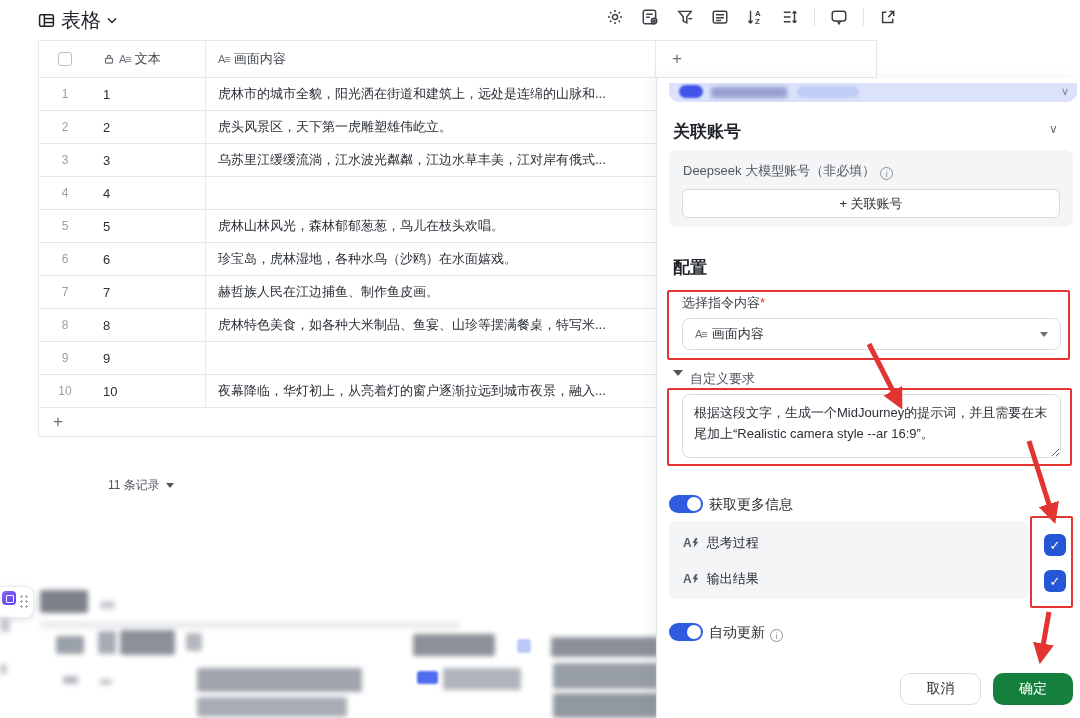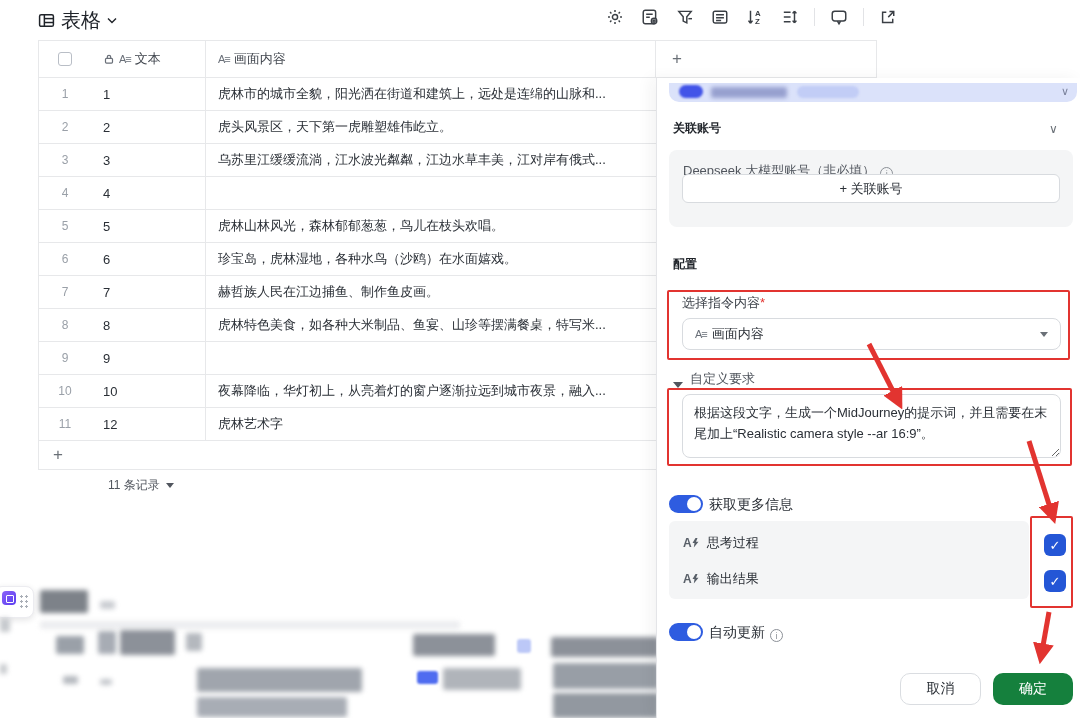--- a/index.html
+++ b/index.html
@@ -33,21 +33,21 @@
   
   .cz{position:absolute;filter:blur(2.5px);border-radius:2px;}
   .cardz{position:absolute;left:-6px;top:586px;width:40px;height:32px;background:#fff;border:1px solid #ececf0;border-radius:8px;box-shadow:0 2px 6px rgba(31,35,41,.12);}
   .purpz{position:absolute;left:2px;top:591px;width:14px;height:14px;border-radius:4px;background:linear-gradient(135deg,#8a63f8,#5b3df0);}
   .purpz:after{content:"";position:absolute;left:4px;top:4px;width:6px;height:6px;border:1.4px solid #fff;border-radius:1px;}
   .dragz{position:absolute;left:19px;top:594px;width:10px;height:14px;
     background-image:radial-gradient(circle,#a8adb5 1.1px,transparent 1.2px);
     background-size:5px 5px;}
   
   .panel{position:absolute;left:656px;top:78px;width:424px;height:640px;background:#fff;border-left:1px solid #e4e5e8;box-shadow:-6px 0 14px rgba(31,35,41,.05);z-index:5;}
-  .panel .sec-title{position:absolute;font-size:12px;color:#1f2329;font-weight:bold;}
+  .panel .sec-title{position:absolute;font-size:17px;color:#1f2329;font-weight:bold;}
   .model-bar{position:absolute;left:12px;top:5px;width:408px;height:19px;background:#dbe2fa;border-radius:0 0 10px 10px;overflow:hidden;}
   .mb-dot{position:absolute;left:10px;top:2px;width:24px;height:13px;border-radius:7px;background:#4254e8;filter:blur(1px);}
   .mb-t1{position:absolute;left:42px;top:4px;width:76px;height:11px;background:#97a0cf;filter:blur(2px);border-radius:2px;}
   .mb-t2{position:absolute;left:128px;top:3px;width:62px;height:12px;background:#c2cdf6;filter:blur(1px);border-radius:6px;}
   .mb-ch{position:absolute;left:392px;top:2px;font-size:11px;color:#7a819b;}
   .chev{color:#6a7077;font-size:12px;}
   .card{position:absolute;background:#f4f5f6;border-radius:8px;}
   .lbl{font-size:13px;color:#51565e;}
   .info-i{display:inline-block;width:13px;height:13px;border:1px solid #8b9097;border-radius:50%;font-size:9px;line-height:12px;text-align:center;color:#8b9097;margin-left:5px;vertical-align:-2px;}
   .btn-ghost{position:absolute;background:#fff;border:1px solid #d8dbdf;border-radius:6px;display:flex;align-items:center;justify-content:center;font-size:13px;color:#2a2f36;cursor:pointer;}
@@ -202,25 +202,20 @@
       </div>
       <div class="trow">
         <span class="c1">9</span>
         <span class="c2">9</span>
       </div>
       <div class="trow">
         <span class="c1">10</span>
         <span class="c2">10</span>
         <span class="c3">夜幕降临，华灯初上，从亮着灯的窗户逐渐拉远到城市夜景，融入...</span>
       </div>
-      <div class="trow">
-        <span class="c1">11</span>
-        <span class="c2">12</span>
-        <span class="c3">虎林艺术字</span>
-      </div>
     </div>
   <div class="addrow">
       <span>+</span>
     </div>
 </div>
 <div class="gfooter">
   <span>11 条记录</span>
   <span class="tri-down"></span>
 </div>
 
@@ -258,33 +253,33 @@
     <span class="mb-t1"></span>
     <span class="mb-t2"></span>
     <span class="mb-ch">∨</span>
   </div>
 
   <div class="sec-title" style="left:16px;top:42px;">关联账号</div>
   <span class="chev abs" style="left:392px;top:44px;">∨</span>
 
   <div class="card" style="left:12px;top:72px;width:404px;height:77px;">
     <span class="lbl abs" style="left:14px;top:12px;"><span>Deepseek 大模型账号（非必填）</span><span class="info-i">i</span></span>
-    <div class="btn-ghost" style="left:13px;top:24px;width:378px;height:29px;">+ 关联账号</div>
+    <div class="btn-ghost" style="left:13px;top:39px;width:378px;height:29px;">+ 关联账号</div>
   </div>
 
   <div class="sec-title" style="left:16px;top:178px;">配置</div>
 
   <div class="lbl abs" style="left:25px;top:216px;color:#3a3f47;"><span>选择指令内容</span><span style="color:#e23430;">*</span></div>
   <div class="dropdown">
     <span class="ficon" style="letter-spacing:-1px;">A≡</span>
     <span>画面内容</span>
     <span class="caret"></span>
   </div>
 
-  <div class="abs" style="left:16px;top:292px;display:flex;align-items:flex-end;">
+  <div class="abs" style="left:16px;top:292px;display:flex;align-items:flex-start;">
     <span class="collapse-tri"></span>
     <span class="lbl">自定义要求</span>
   </div>
   <textarea class="cust" spellcheck="false" style="">根据这段文字，生成一个MidJourney的提示词，并且需要在末尾加上“Realistic camera style --ar 16:9”。</textarea>
 
   <span class="toggle" style="left:12px;top:417px;"></span>
   <span class="tog-lbl" style="left:52px;top:418px;">获取更多信息</span>
 
   <div class="card" style="left:12px;top:443px;width:360px;height:78px;border-radius:6px;">
     <div class="opt-row" style="top:13px;">

